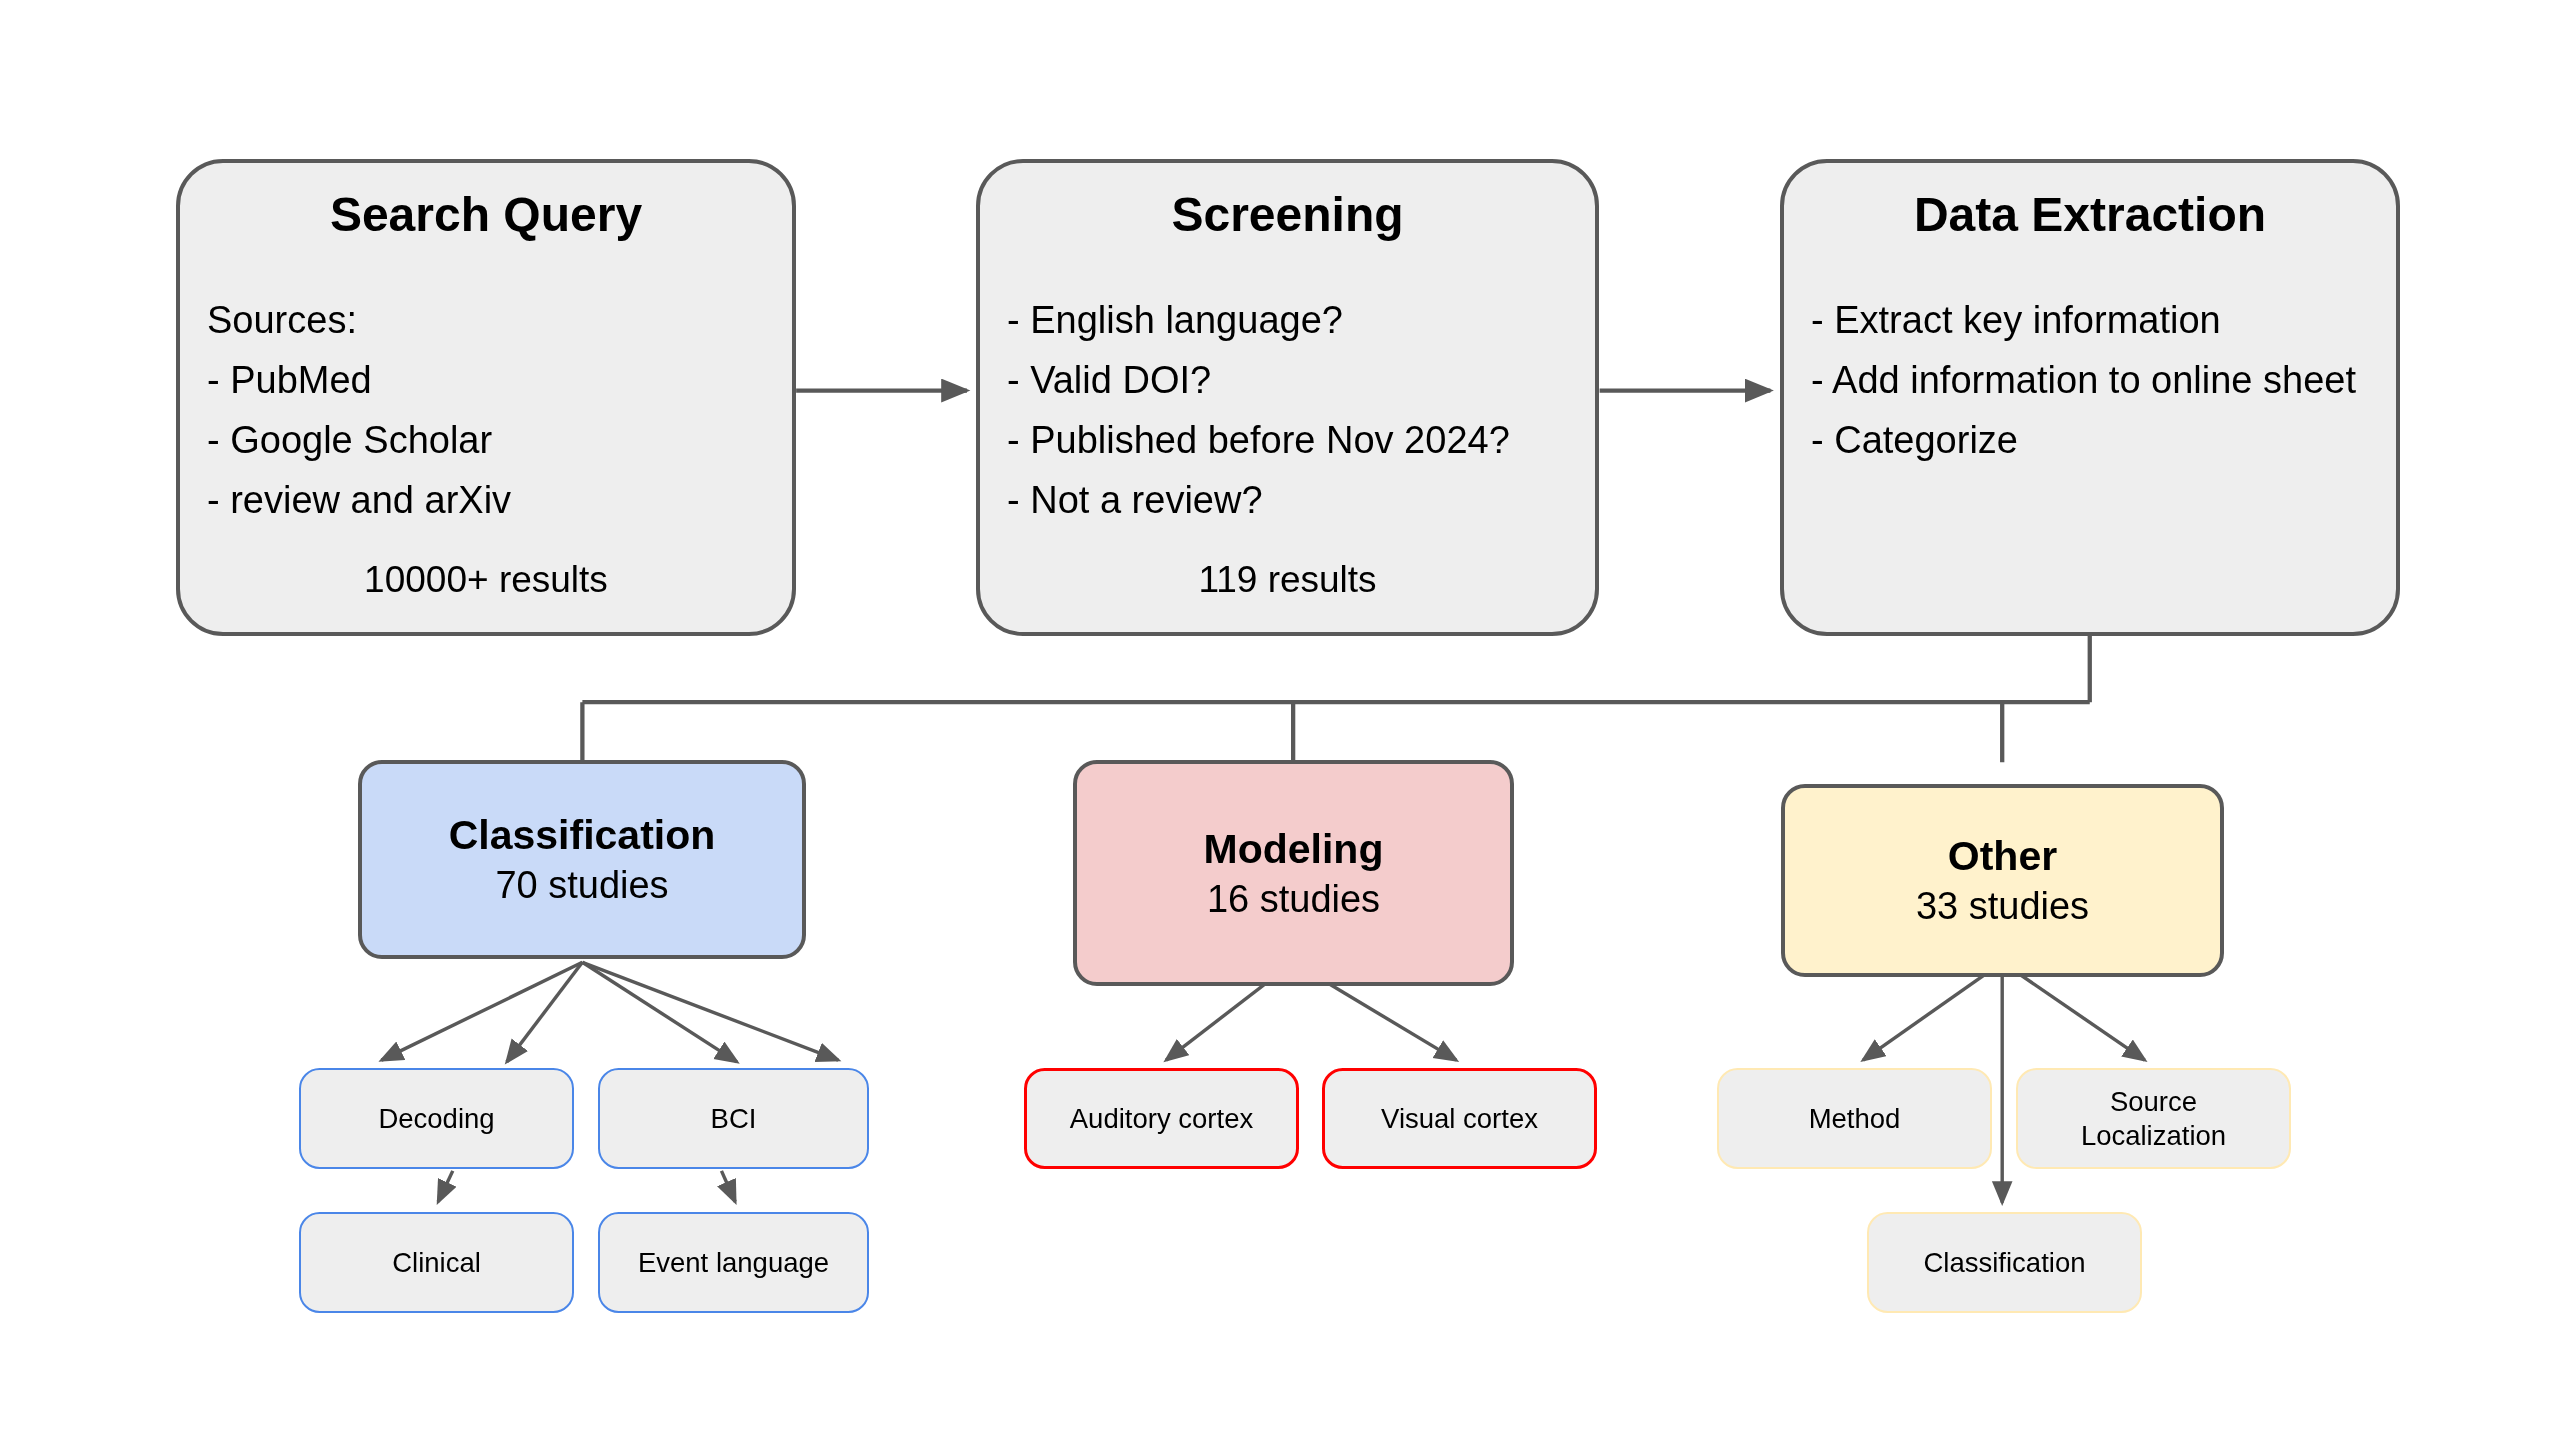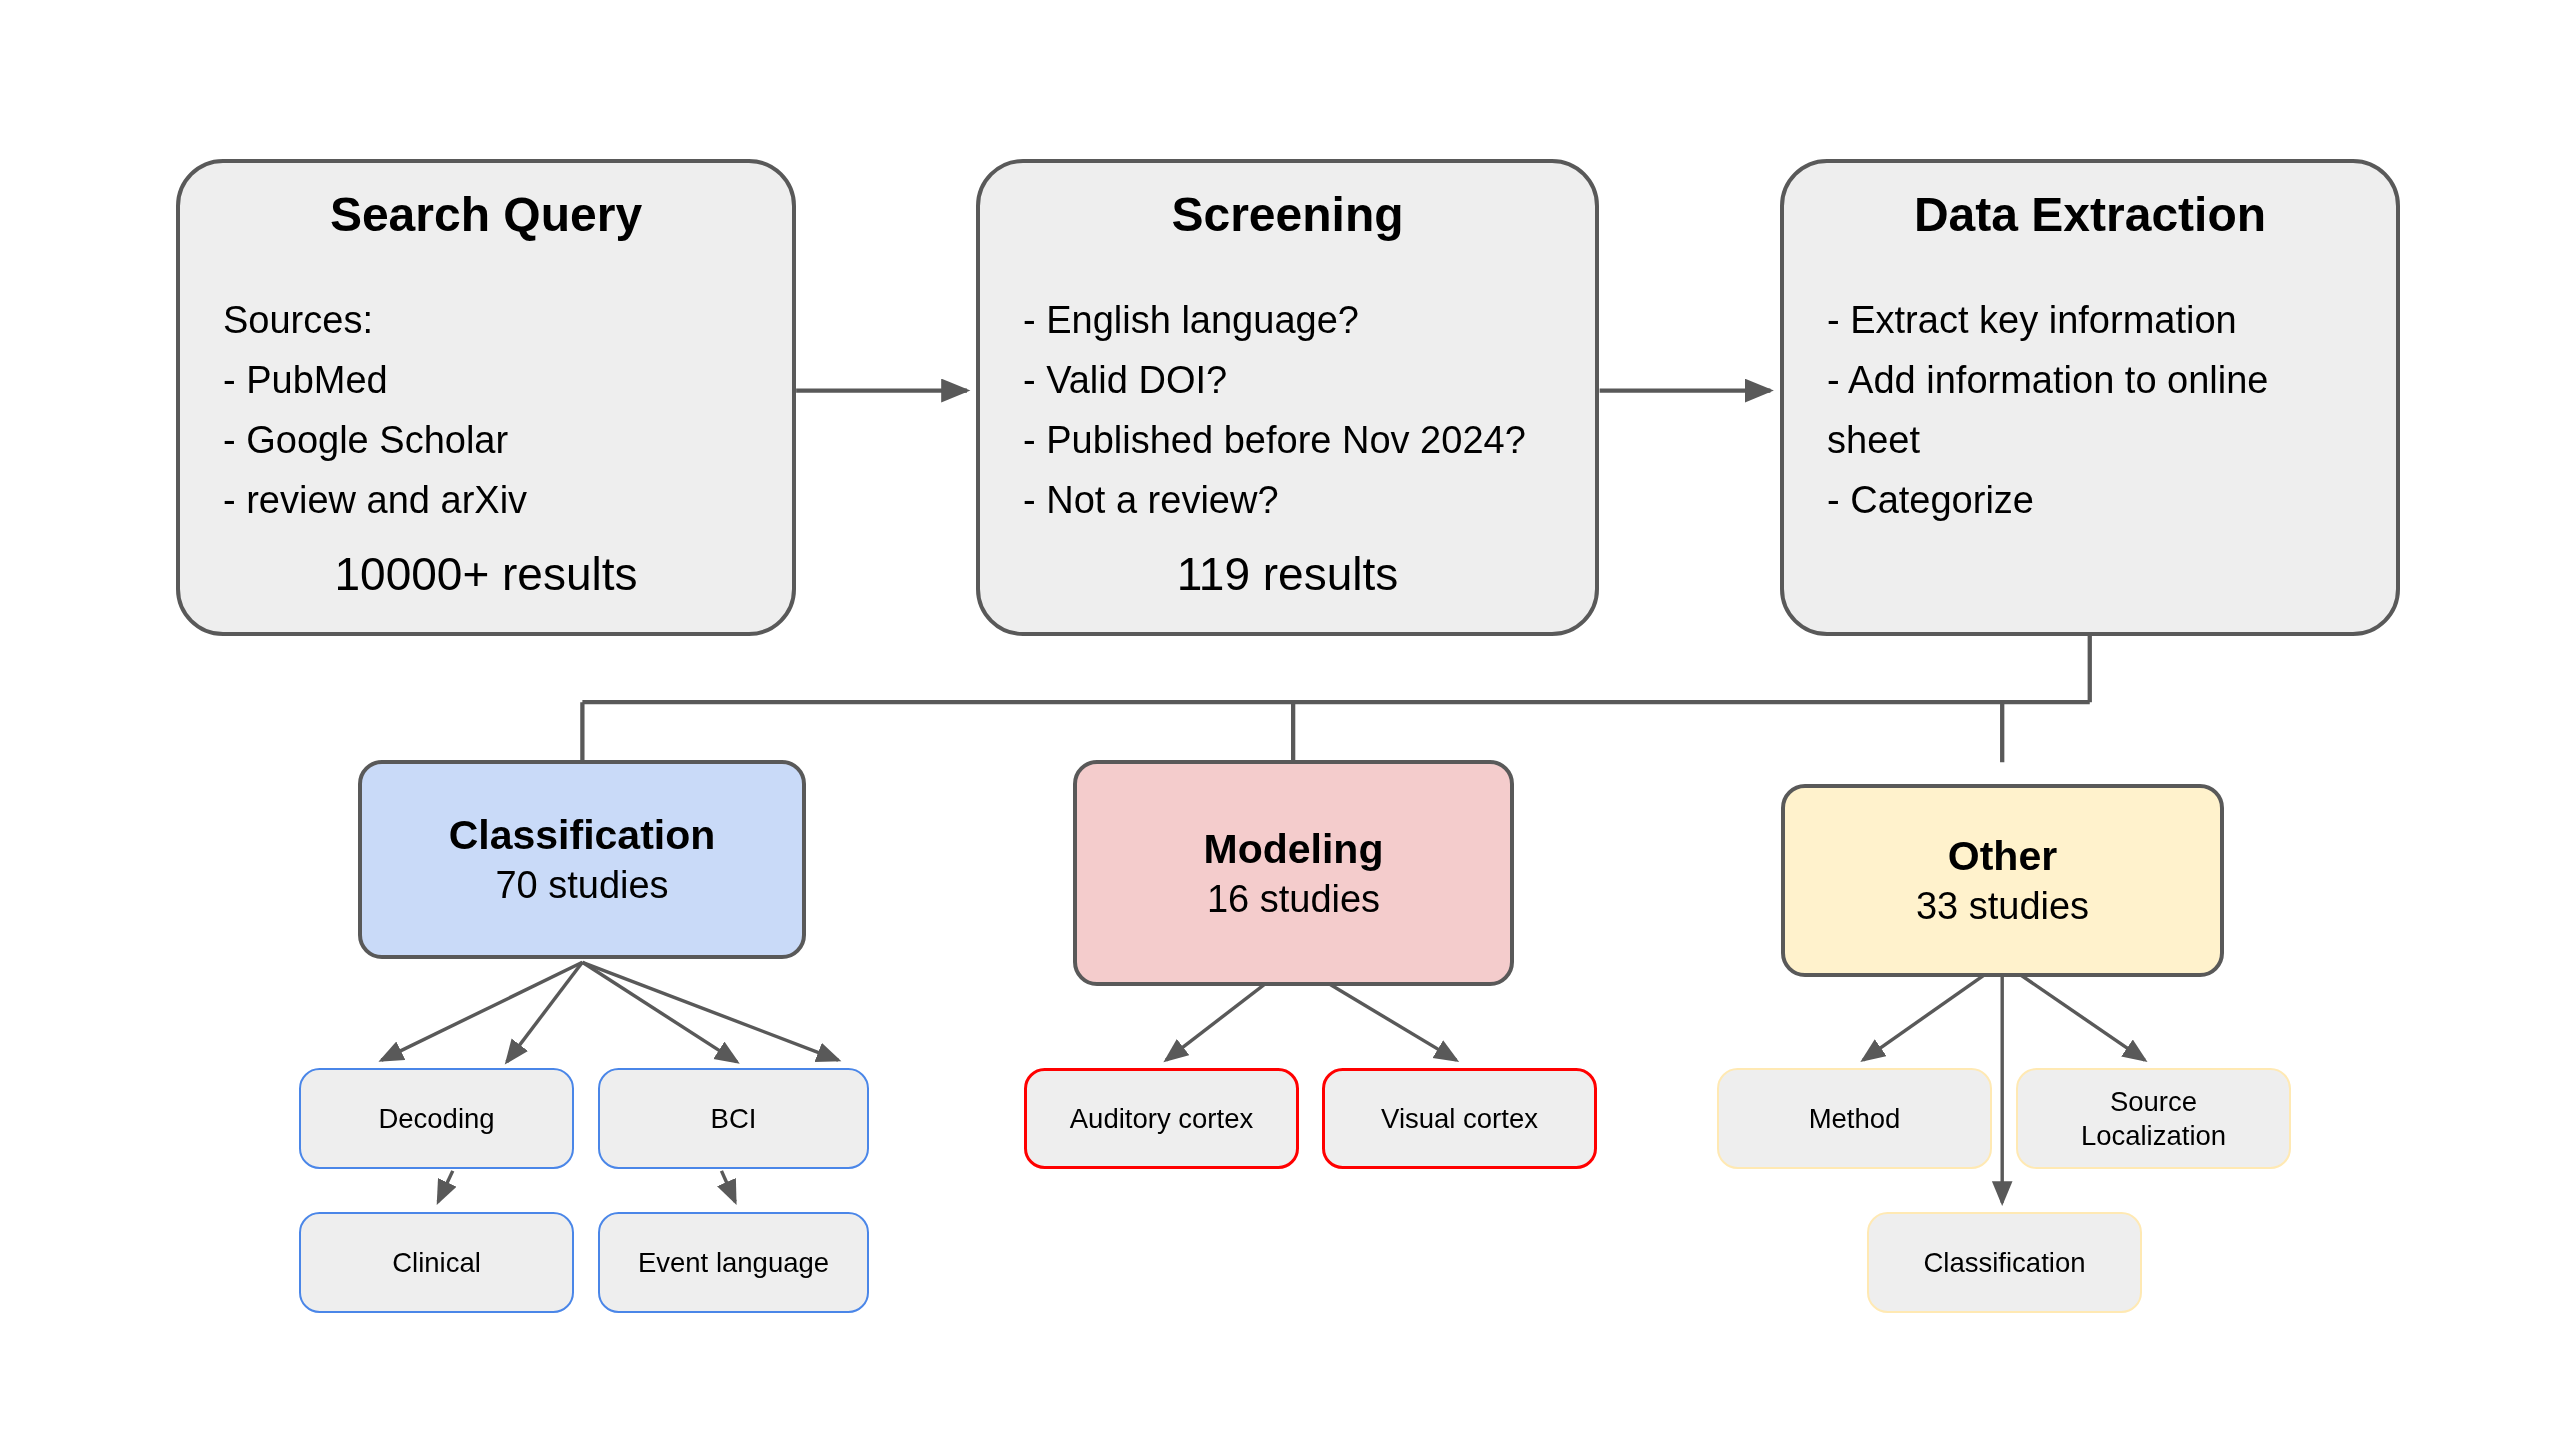--- a/index.html
+++ b/index.html
@@ -31,28 +31,28 @@
     box-sizing:border-box;
   }
   .ttitle{
     margin-top:24px;
     text-align:center;
     font-size:48px;
     line-height:55px;
     font-weight:bold;
   }
   .tbody{
-    margin:48px 33px 0 43px;
+    margin:48px 33px 0 27px;
     font-size:38px;
     line-height:60px;
   }
   .tresult{
     position:absolute;left:0;right:0;bottom:31px;
     text-align:center;
-    font-size:46px;
+    font-size:37px;
   }
 
   
   .catbox{
     position:absolute;
     border:4.3px solid var(--node-border);
     border-radius:24px;
     box-sizing:border-box;
     display:flex;flex-direction:column;
     align-items:center;justify-content:center;

